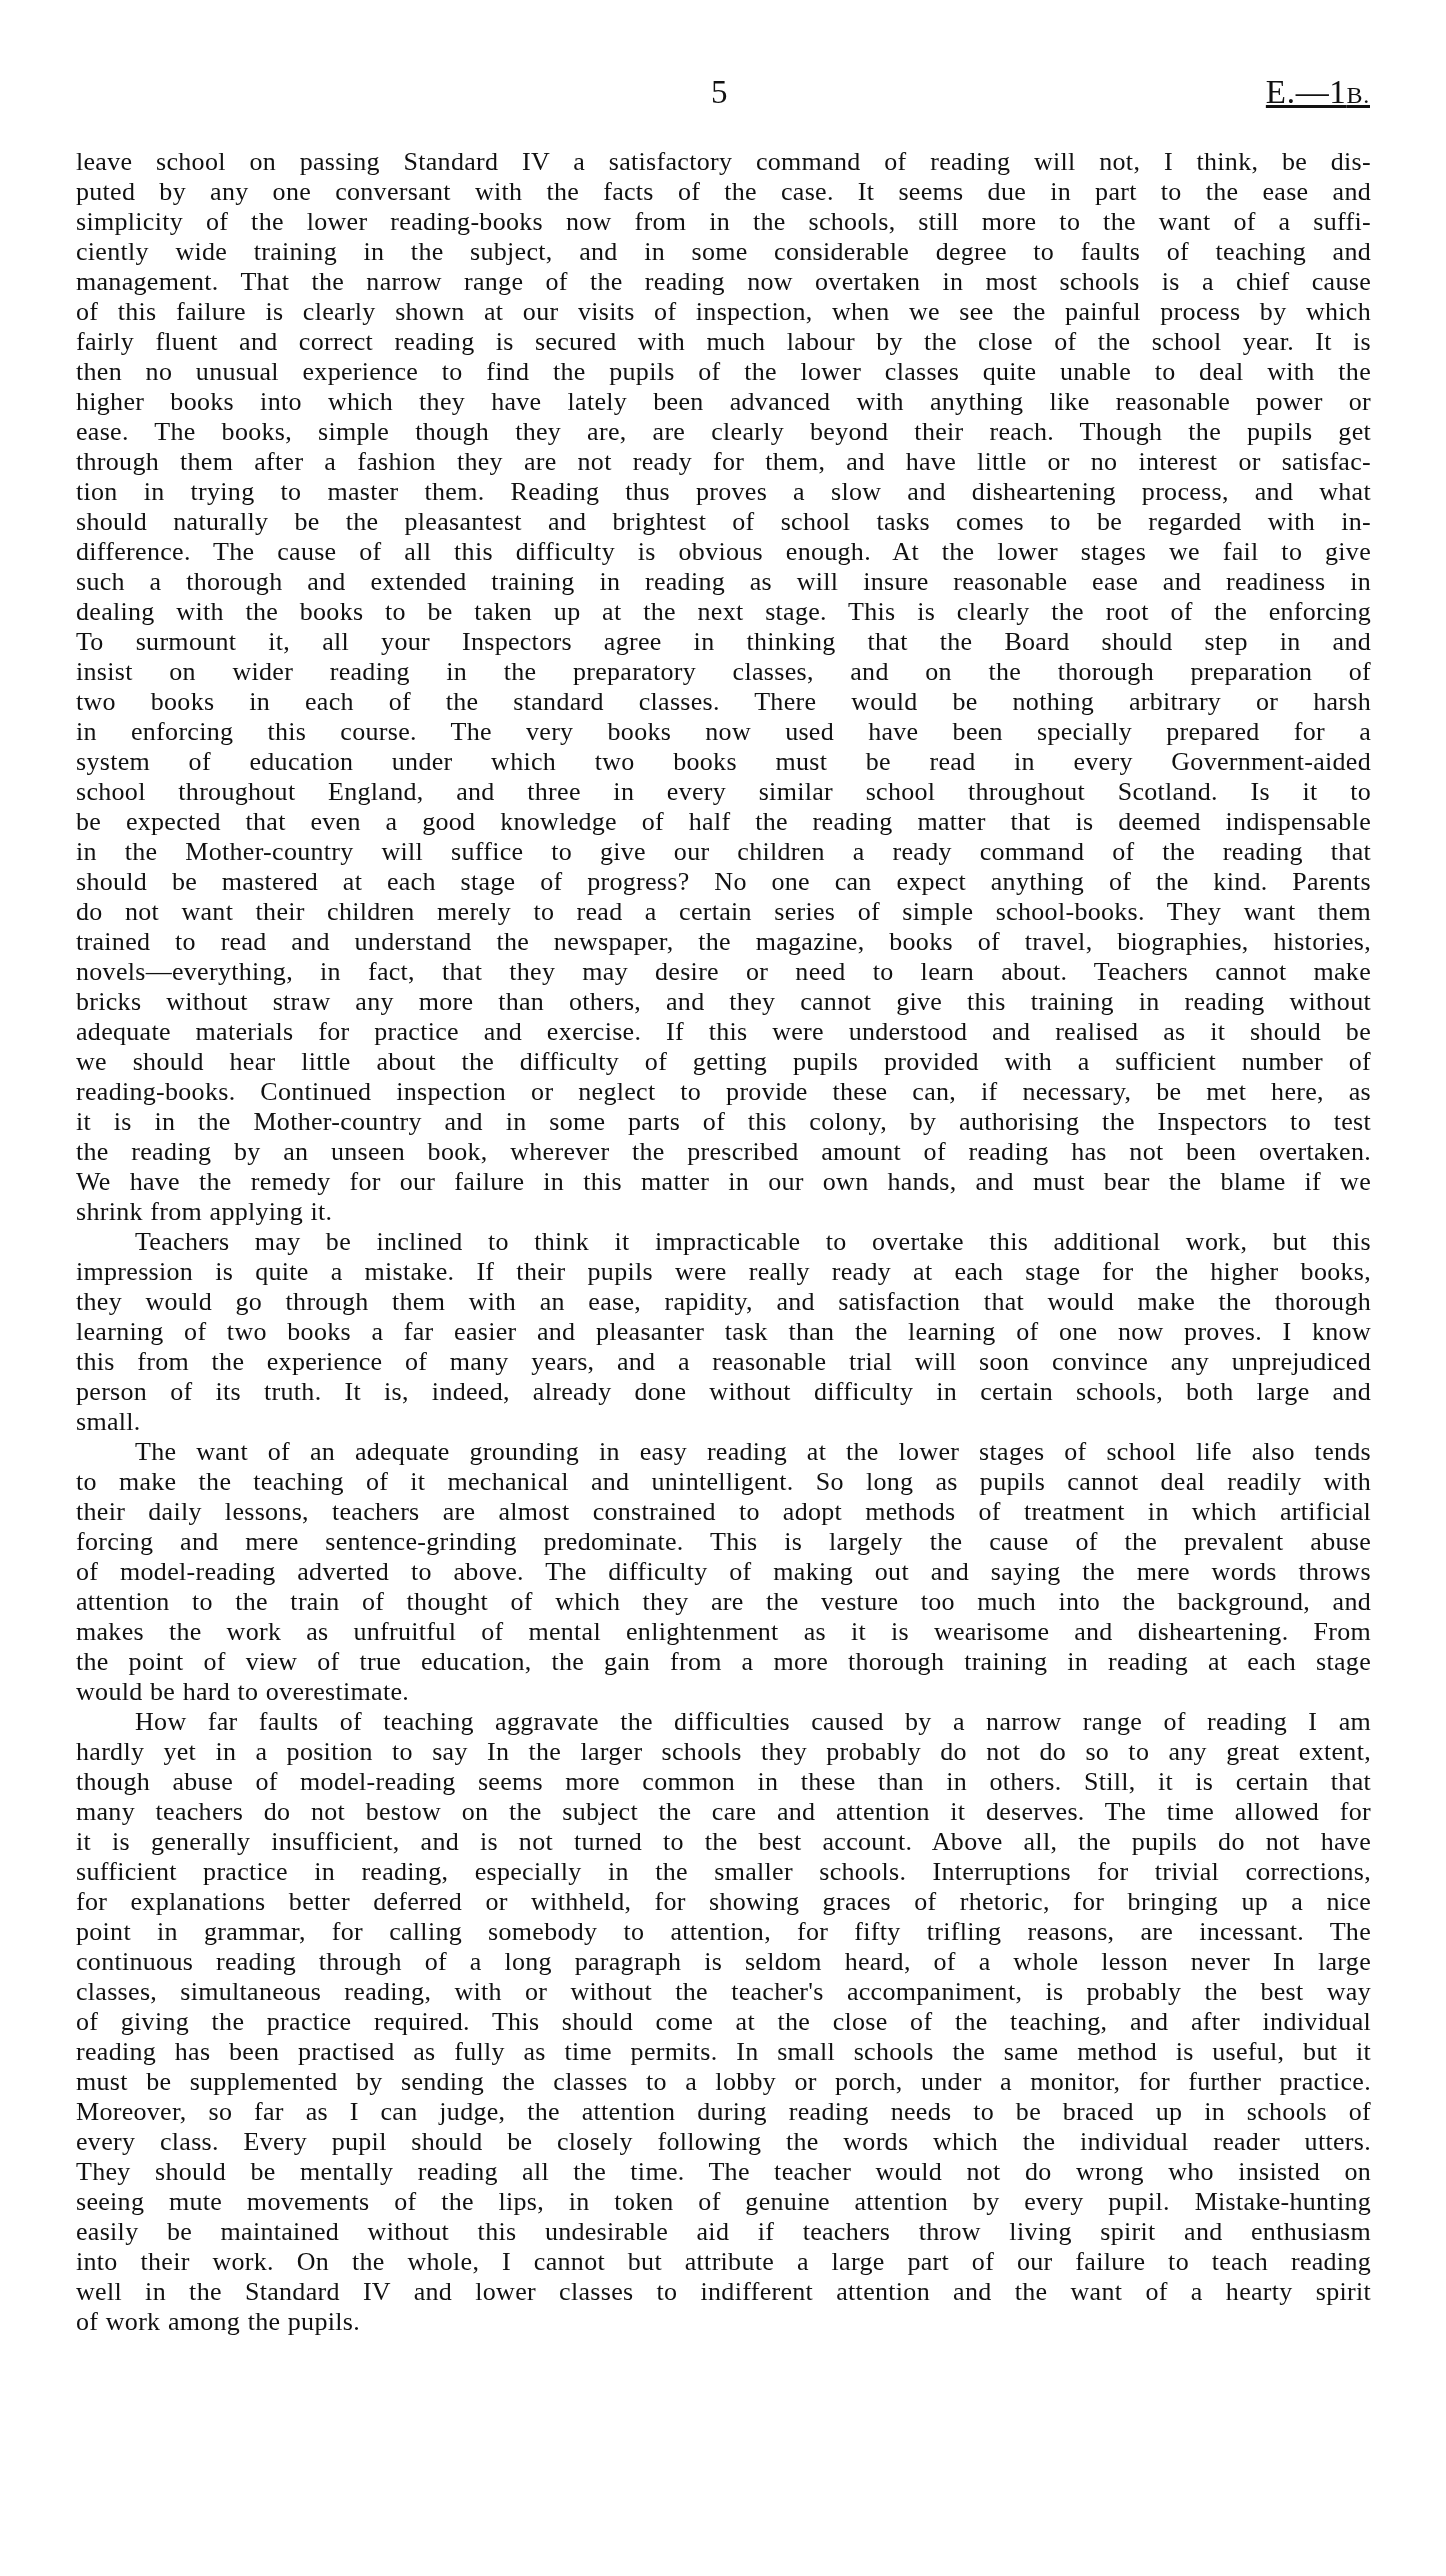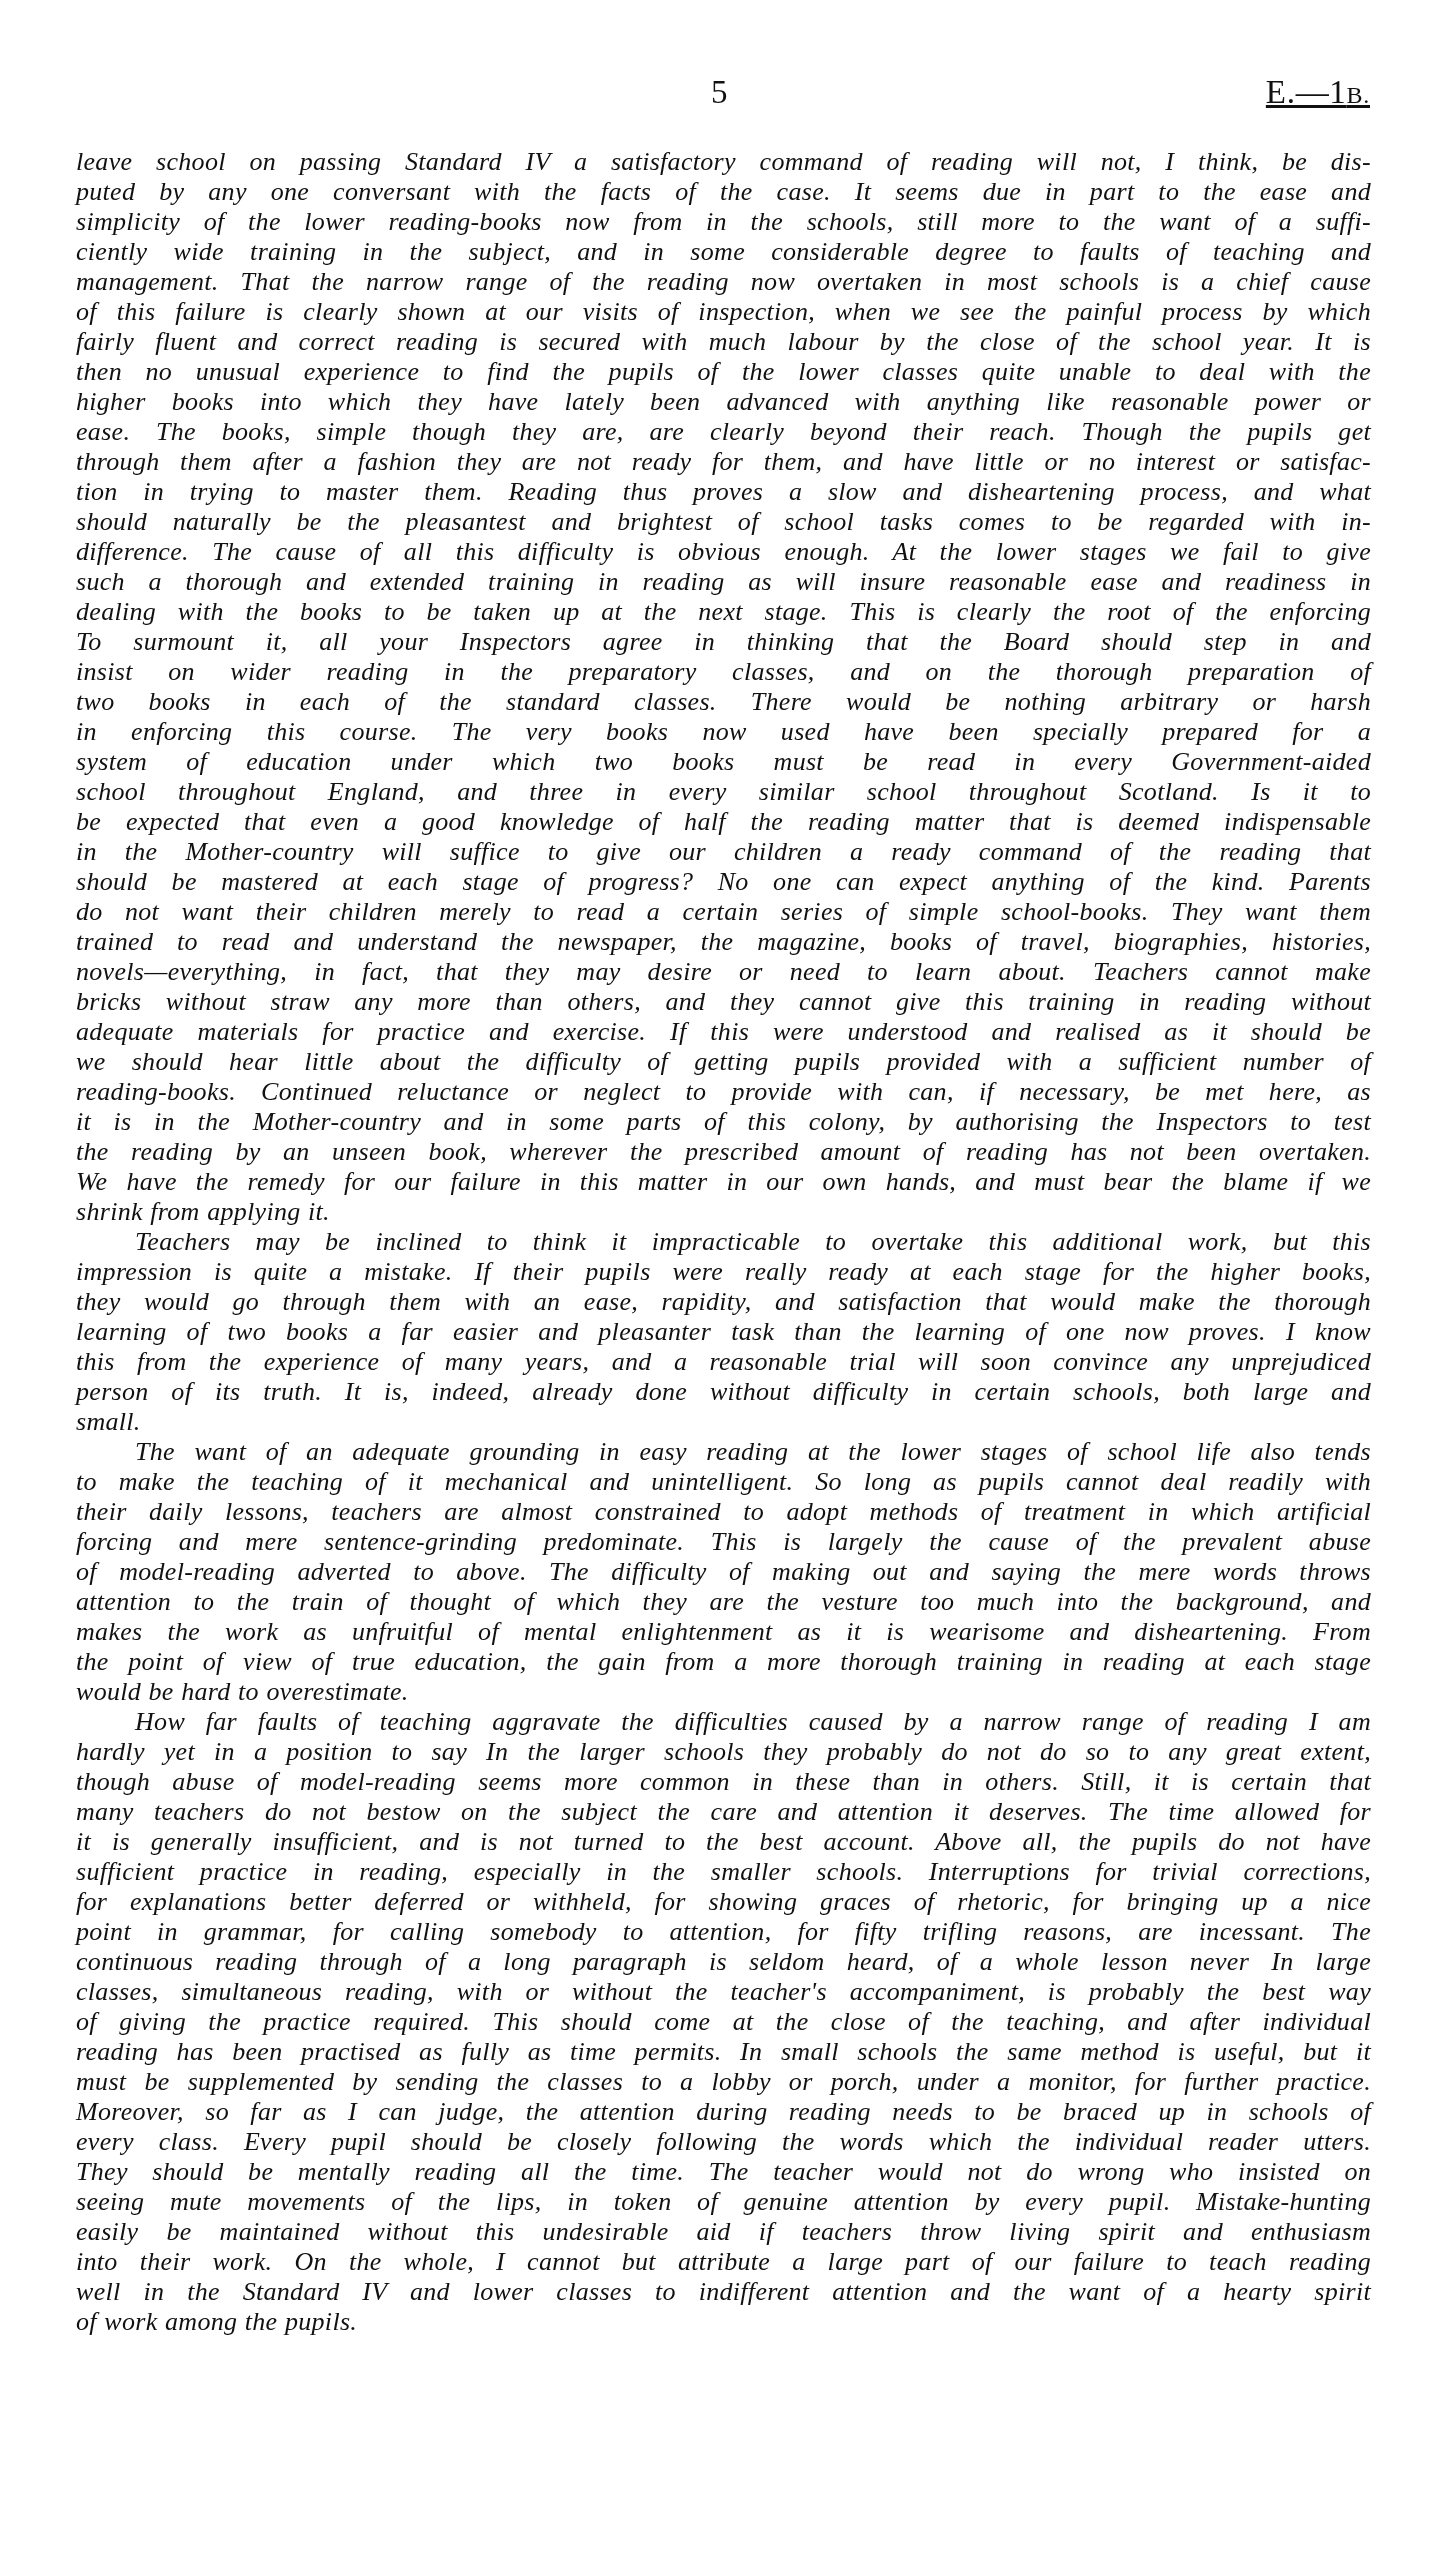--- a/index.html
+++ b/index.html
@@ -6,21 +6,21 @@
   body { width: 1446px; height: 2576px; position: relative; overflow: hidden; color: #111111; font-family: "DejaVu Serif", "Liberation Serif", serif; }
   .page { position: absolute; left: 0; top: 0; width: 1446px; height: 2576px; }
   .header { position: absolute; top: 74px; left: 0; width: 1446px; height: 36px; }
   .page-number { position: absolute; left: 711px; top: 0; font-size: 33px; line-height: 36px; font-family: "Liberation Serif", serif; }
   .doc-ref { position: absolute; right: 76px; top: 0; font-size: 33px; line-height: 36px; font-family: "Liberation Serif", serif; letter-spacing: 0.7px; text-decoration: underline; }
   .doc-ref .sc { font-size: 24px; }
   .body-text { position: absolute; left: 76px; top: 147px; width: 1295px; }
   .line { display: block; height: 30px; line-height: 30px; font-size: 26px; white-space: nowrap; text-align: justify; text-align-last: justify; font-family: "Liberation Serif", serif; letter-spacing: 0.3px; word-spacing: 0.7px; }
   .line.last { text-align: right; text-align-last: left; }
   .line.indent { padding-left: 59px; }
-  .para { display: block; font-style: italic; }
+  .para { display: block; }
 </style>
 </head>
 <body>
 
 <div class="page">
   <div class="header">
     <span class="page-number">5</span>
     <span class="doc-ref"><span>E.—1</span><span class="sc">B.</span></span>
   </div>
   <div class="body-text" id="body-text">
@@ -49,21 +49,21 @@
         <span class="line">school throughout England, and three in every similar school throughout Scotland.  Is it to</span>
         <span class="line">be expected that even a good knowledge of half the reading matter that is deemed indispensable</span>
         <span class="line">in the Mother-country will suffice to give our children a ready command of the reading that</span>
         <span class="line">should be mastered at each stage of progress?  No one can expect anything of the kind.  Parents</span>
         <span class="line">do not want their children merely to read a certain series of simple school-books.  They want them</span>
         <span class="line">trained to read and understand the newspaper, the magazine, books of travel, biographies, histories,</span>
         <span class="line">novels—everything, in fact, that they may desire or need to learn about.  Teachers cannot make</span>
         <span class="line">bricks without straw any more than others, and they cannot give this training in reading without</span>
         <span class="line">adequate materials for practice and exercise.  If this were understood and realised as it should be</span>
         <span class="line">we should hear little about the difficulty of getting pupils provided with a sufficient number of</span>
-        <span class="line">reading-books.  Continued reluctance or neglect to provide with can, if necessary, be met here, as</span>
+        <span class="line">reading-books.  Continued inspection or neglect to provide these can, if necessary, be met here, as</span>
         <span class="line">it is in the Mother-country and in some parts of this colony, by authorising the Inspectors to test</span>
         <span class="line">the reading by an unseen book, wherever the prescribed amount of reading has not been overtaken.</span>
         <span class="line">We have the remedy for our failure in this matter in our own hands, and must bear the blame if we</span>
         <span class="line last">shrink from applying it.</span>
       </div>
       <div class="para">
         <span class="line indent">Teachers may be inclined to think it impracticable to overtake this additional work, but this</span>
         <span class="line">impression is quite a mistake.  If their pupils were really ready at each stage for the higher books,</span>
         <span class="line">they would go through them with an ease, rapidity, and satisfaction that would make the thorough</span>
         <span class="line">learning of two books a far easier and pleasanter task than the learning of one now proves.  I know</span>

